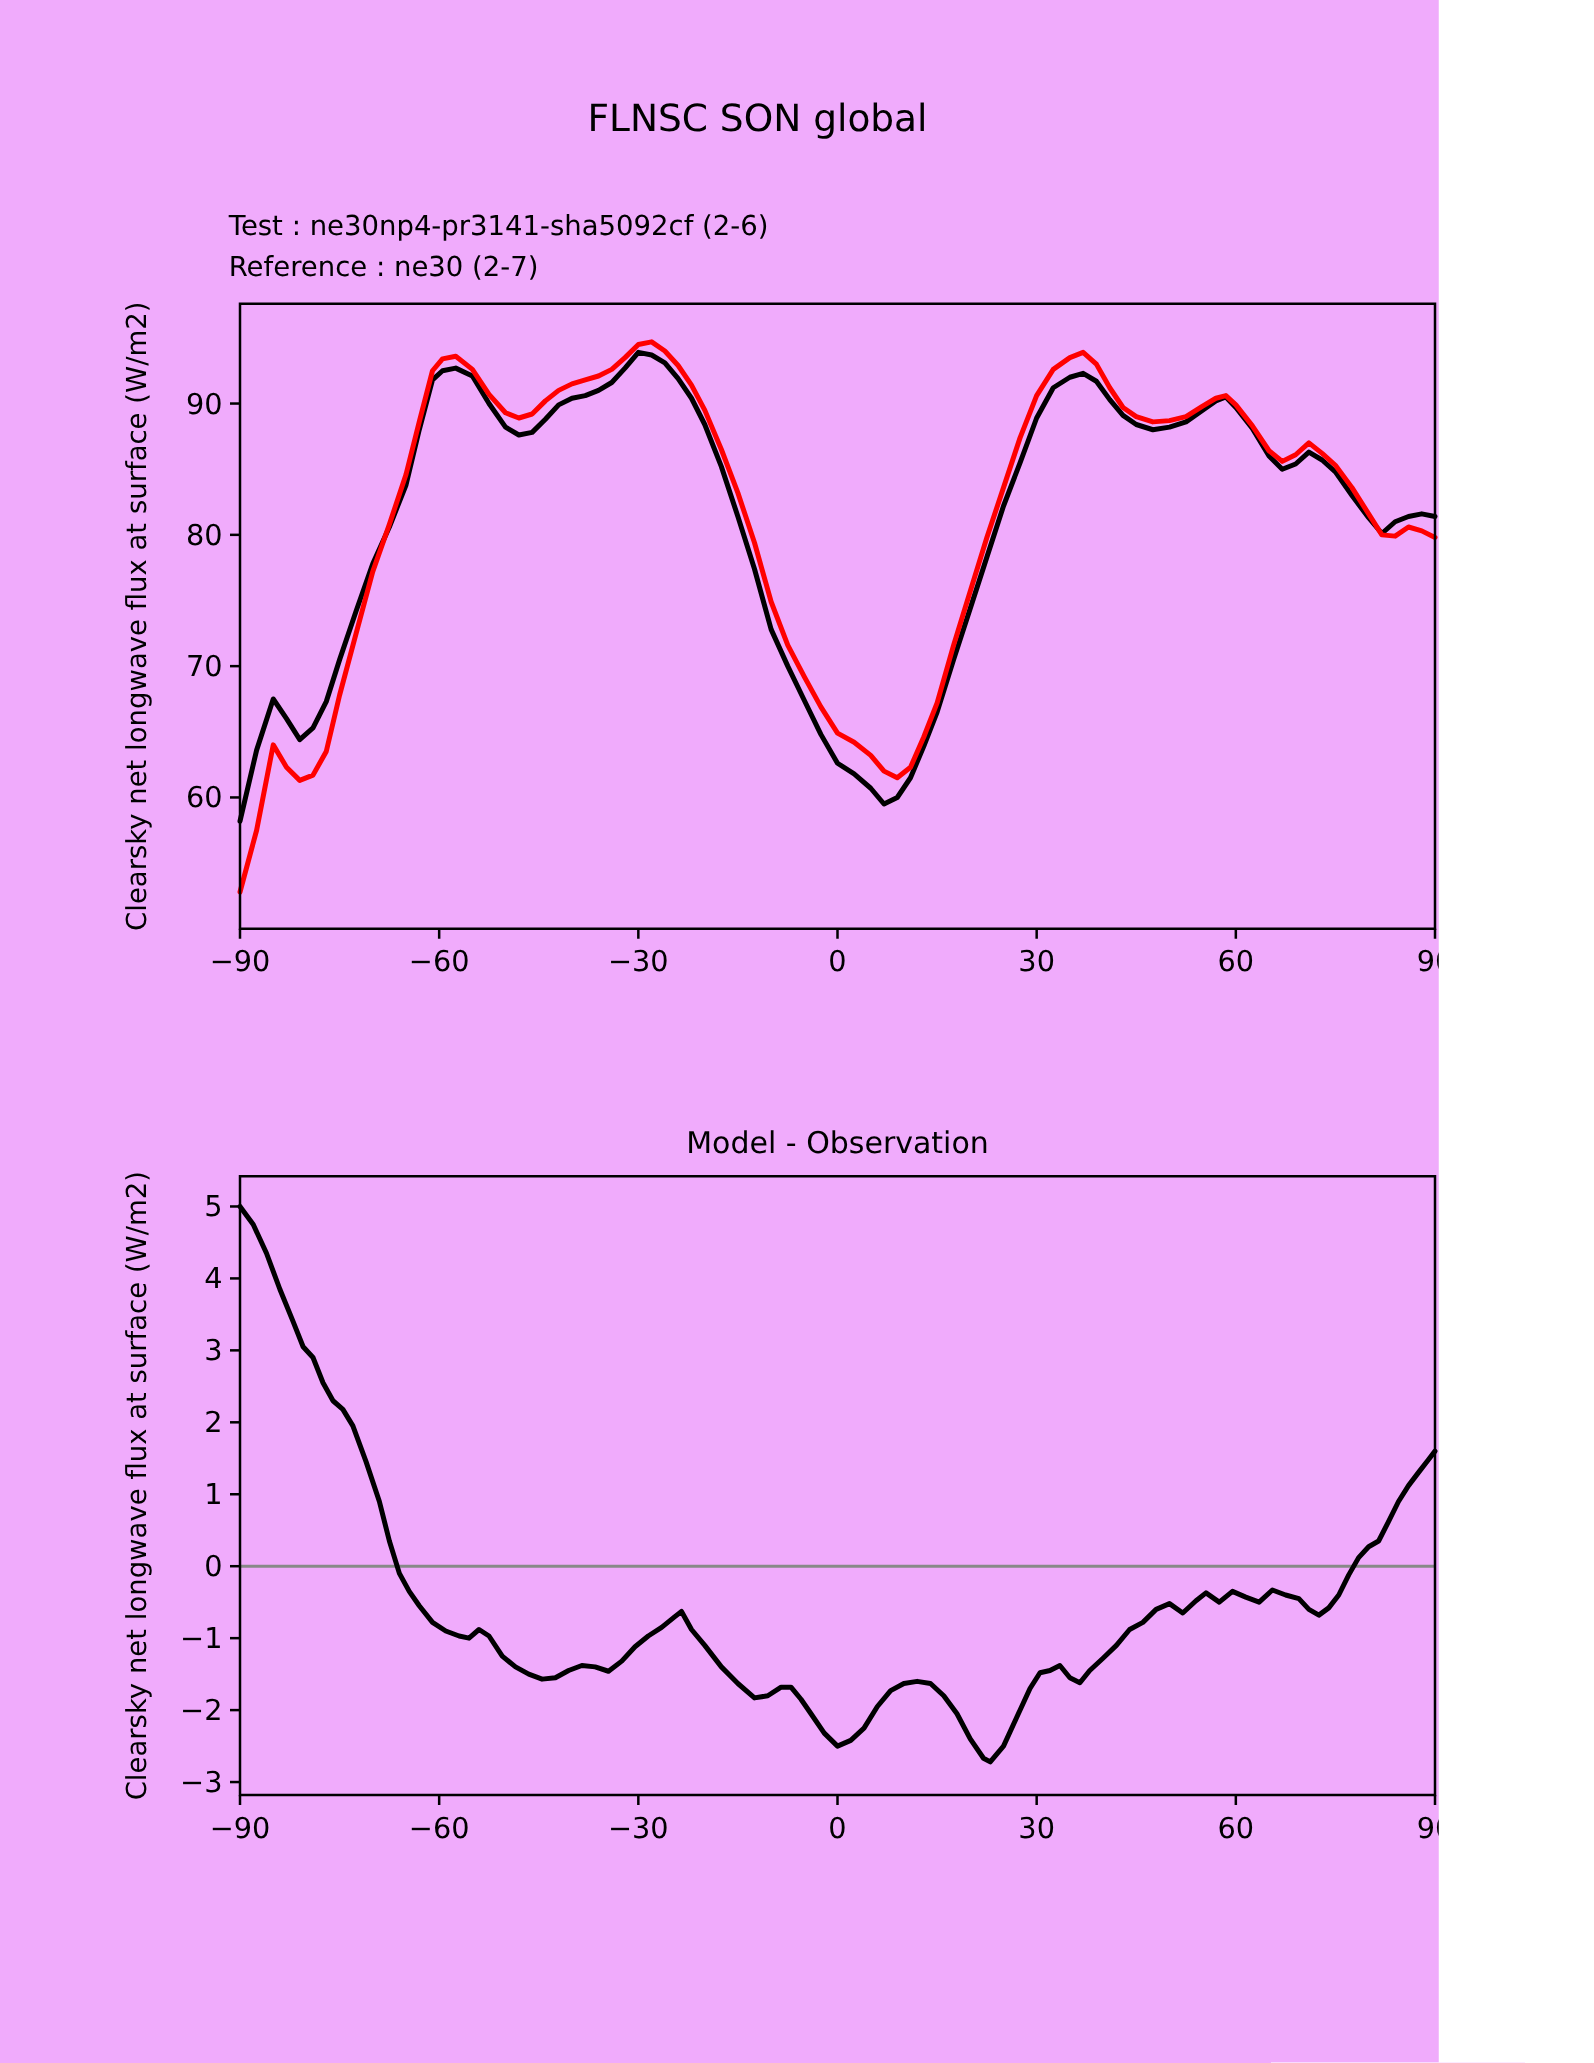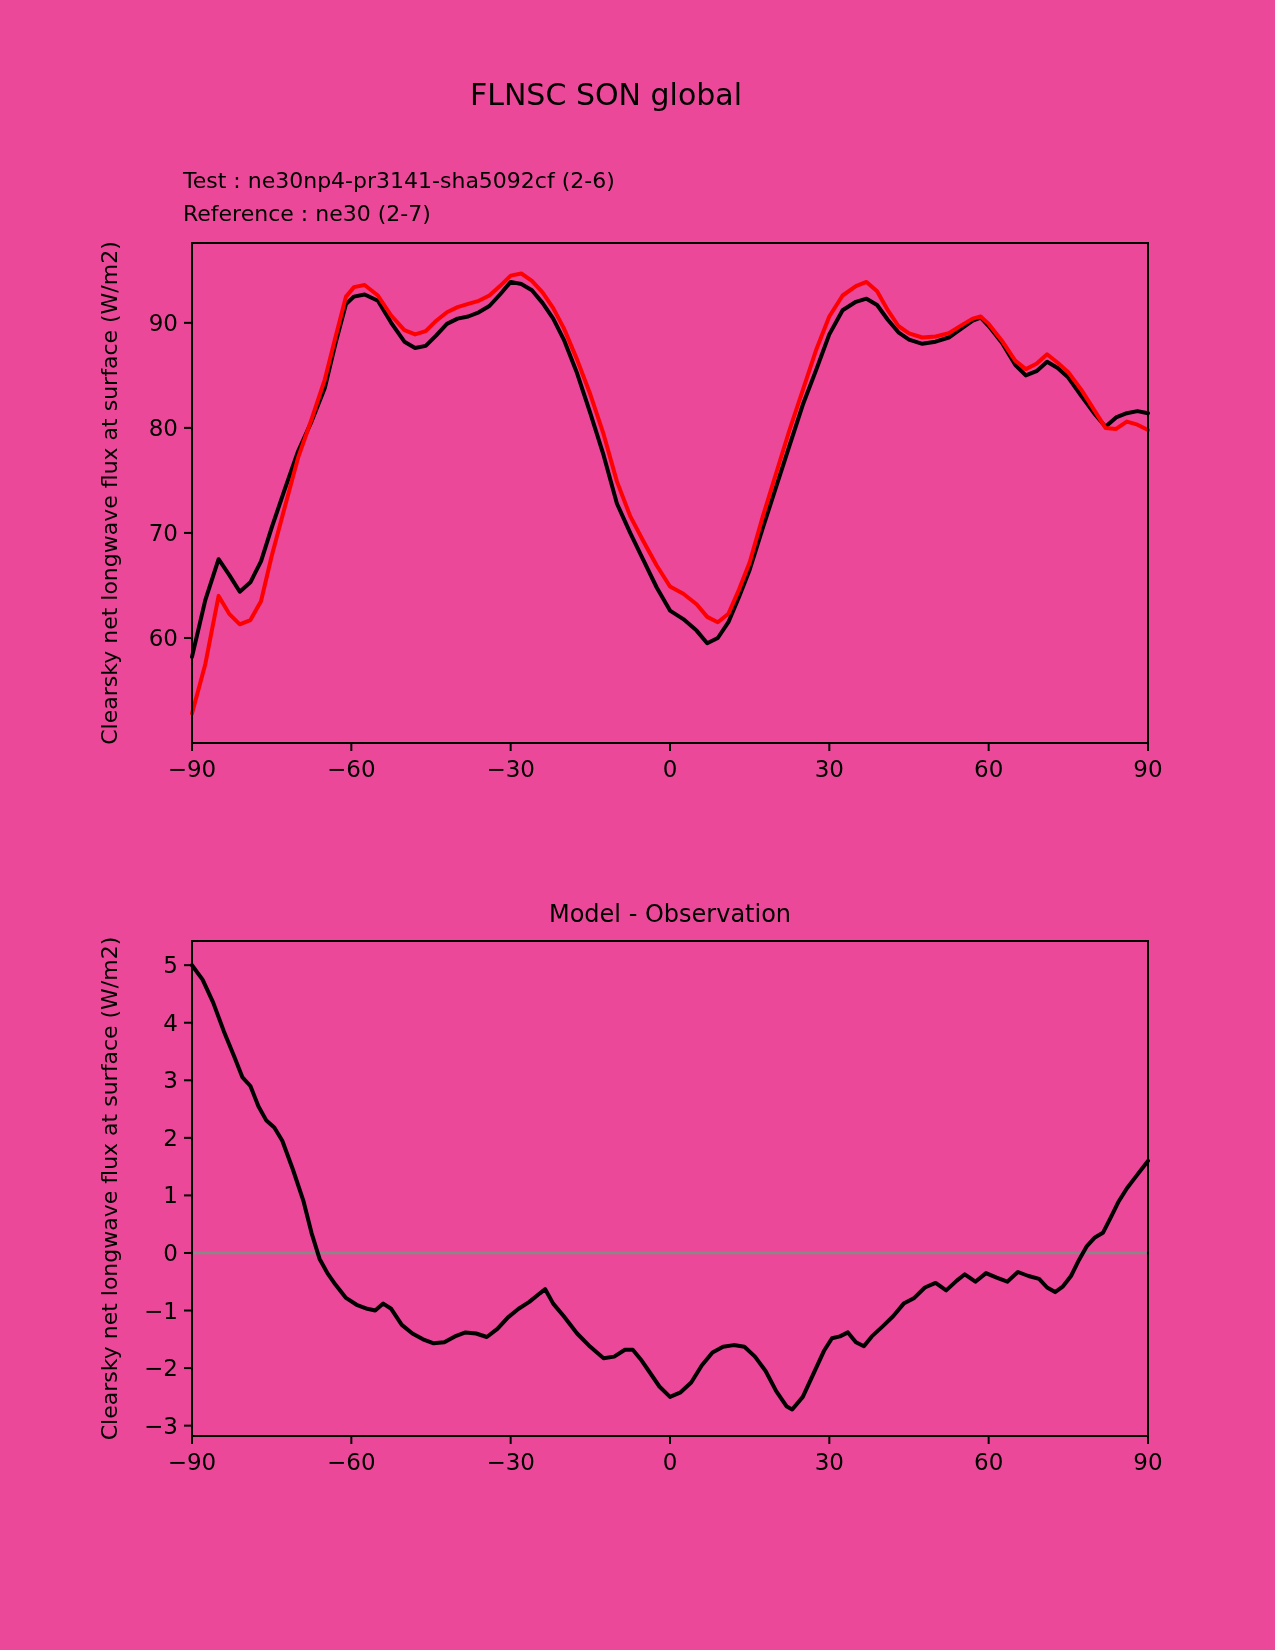--- a/index.html
+++ b/index.html
@@ -1,16 +1,16 @@
 <!DOCTYPE html>
 <html><head>
 <meta charset="utf-8">
 <style>
   html,body{margin:0;padding:0;background:#ffffff;}
-  .figure{position:relative;width:1275px;height:1650px;background:#ec4899;overflow:hidden;
+  .figure{position:relative;width:1151px;height:1650px;background:#f0abfc;overflow:hidden;
           font-family:"DejaVu Sans", sans-serif;}
   svg text{font-family:"DejaVu Sans", sans-serif;fill:#000000;}
   .suptitle{font-size:30px;text-anchor:middle;}
   .legend-line{font-size:22px;}
 </style>
 </head>
 <body>
 
 <div class="figure">
   <svg id="fig-svg" width="1275" height="1650" viewBox="0 0 1275 1650">

